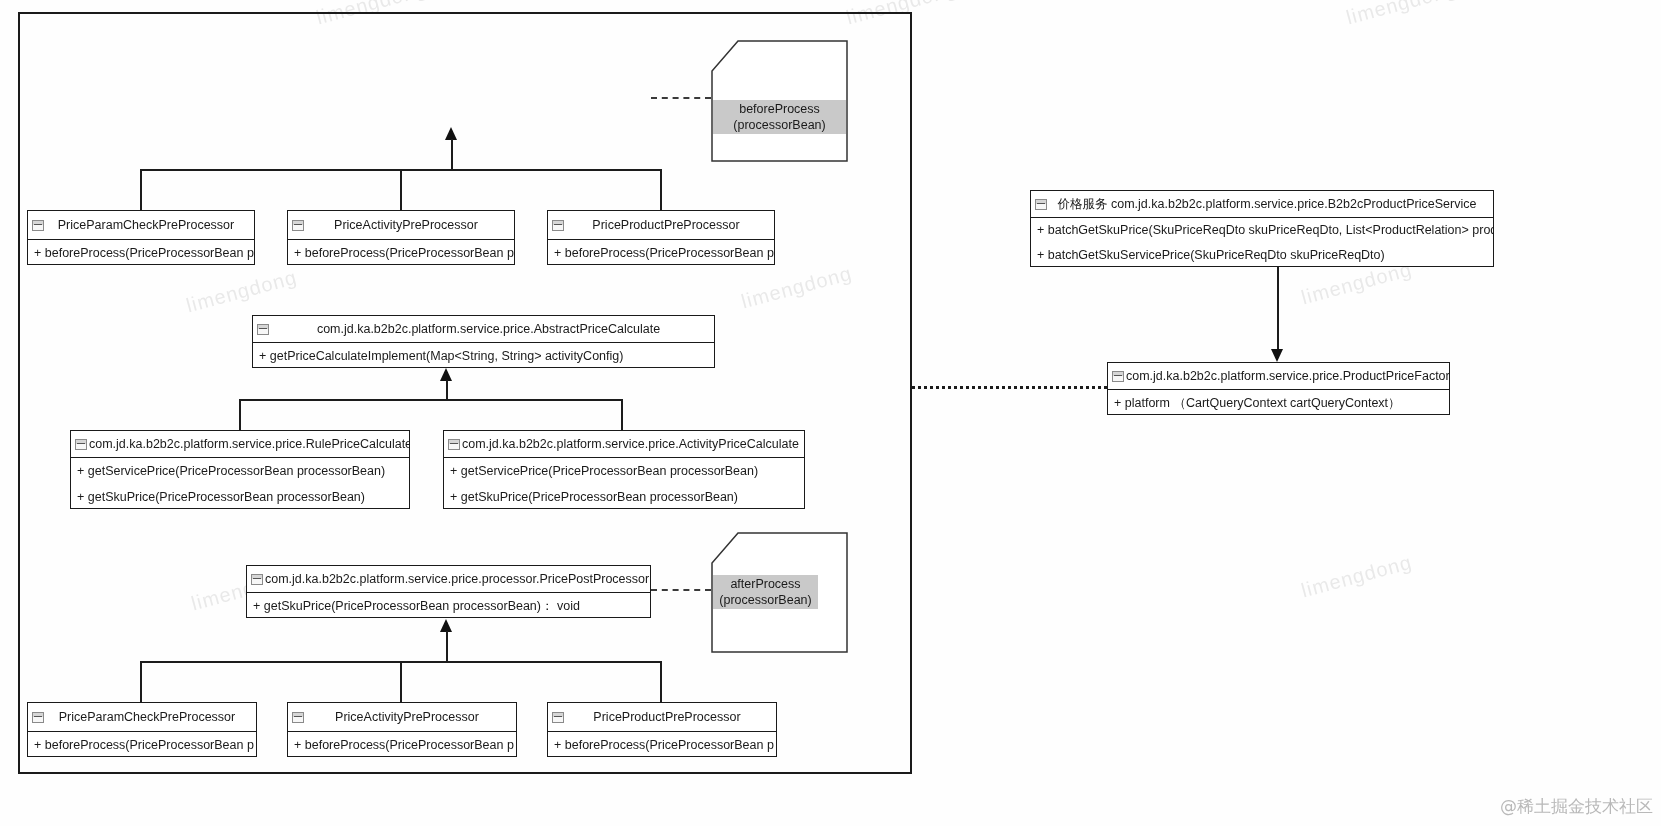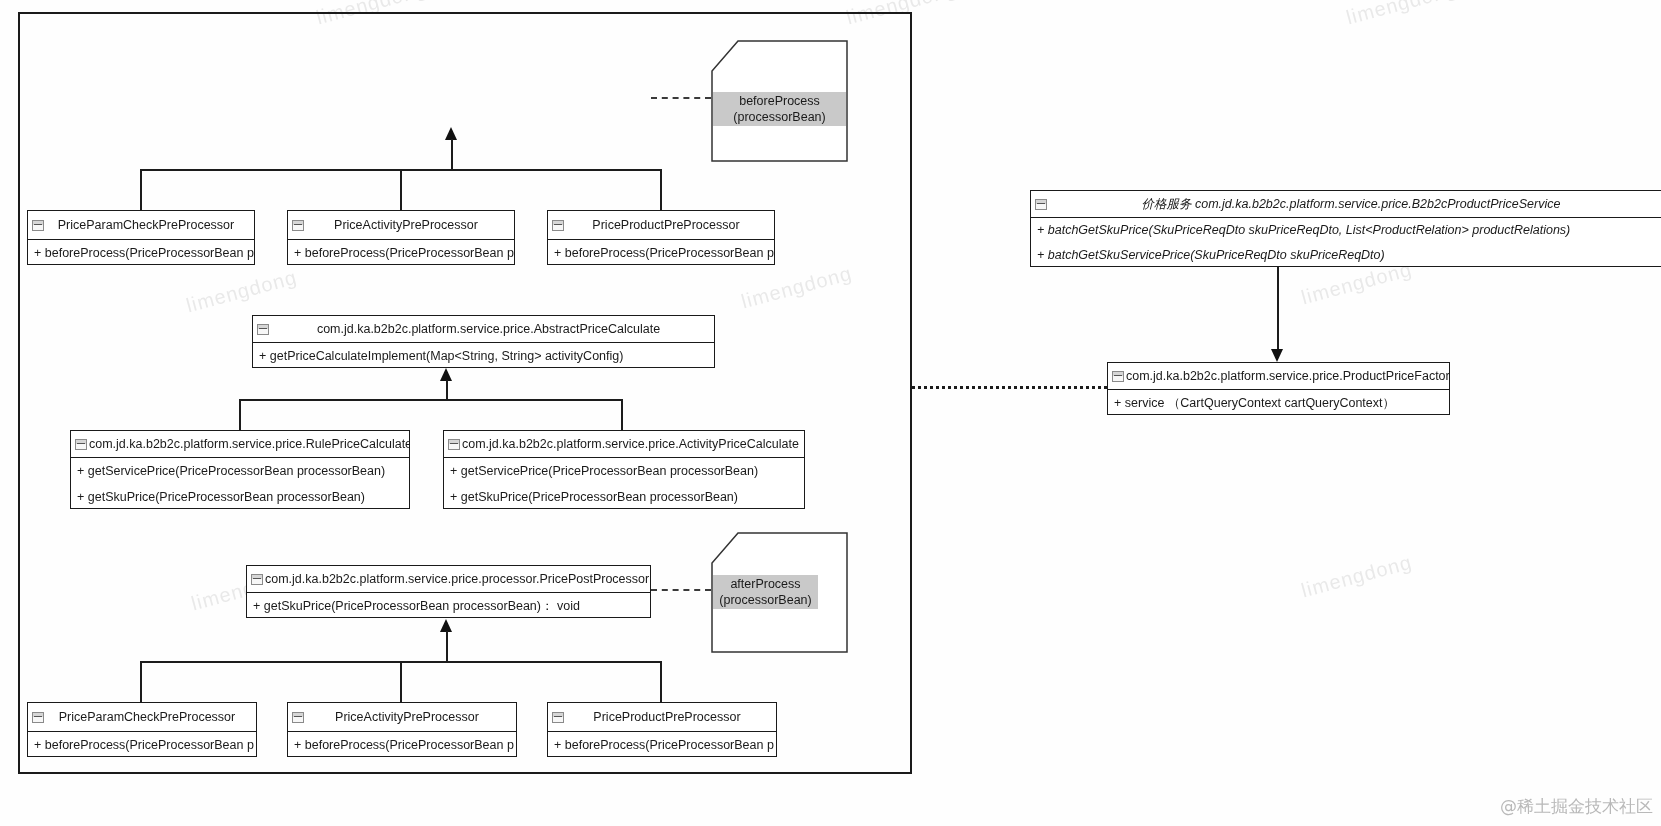--- a/index.html
+++ b/index.html
@@ -54,21 +54,21 @@
   <div class="wm" style="left:725px;top:572px;">limengdong</div>
   <div class="wm" style="left:1300px;top:565px;">limengdong</div>
 
   <div class="outer" style="left:18px;top:12px;width:890px;height:758px;"></div>
 
 
   <div class="note" style="left:711px;top:40px;width:137px;height:122px;">
     <svg width="137" height="122" viewBox="0 0 137 122">
       <polygon points="27,1 136,1 136,121 1,121 1,31" fill="#ffffff" stroke="#333333" stroke-width="1.5"></polygon>
     </svg>
-    <div class="note-band" style="top:52px;">
+    <div class="note-band" style="top:60px;">
       <div>beforeProcess</div>
       <div>(processorBean)</div>
     </div>
   </div>
   <div class="dash" style="left:651px;top:97px;width:60px;"></div>
 
   <div class="arr-up" style="left:445px;top:127px;"></div>
   <div class="vl" style="left:451px;top:139px;height:31px;"></div>
   <div class="hl" style="left:140px;top:169px;width:522px;"></div>
   <div class="vl" style="left:140px;top:169px;height:42px;"></div>
@@ -189,41 +189,41 @@
   <div class="cls" style="left:547px;top:702px;width:230px;height:55px;">
     <div class="cls-title tall center">
       <span class="mini"></span>
       <span class="t">PriceProductPreProcessor</span>
     </div>
     <div class="cls-methods">
       <div class="m">+ beforeProcess(PriceProcessorBean p</div>
     </div>
   </div>
 
-  <div class="cls" style="left:1030px;top:190px;width:632px;height:77px;font-style:italic;">
+  <div class="cls" style="left:1030px;top:190px;width:464px;height:77px;">
     <div class="cls-title center">
       <span class="mini"></span>
       <span class="t">价格服务  com.jd.ka.b2b2c.platform.service.price.B2b2cProductPriceService</span>
     </div>
     <div class="cls-methods">
       <div class="m" style="line-height:25px;">+ batchGetSkuPrice(SkuPriceReqDto skuPriceReqDto, List&lt;ProductRelation&gt; productRelations)</div>
       <div class="m" style="line-height:25px;">+ batchGetSkuServicePrice(SkuPriceReqDto skuPriceReqDto)</div>
     </div>
   </div>
 
   <div class="vl" style="left:1277px;top:267px;height:84px;"></div>
   <div class="arr-down" style="left:1271px;top:349px;"></div>
 
   <div class="cls" style="left:1107px;top:362px;width:343px;height:53px;">
     <div class="cls-title">
       <span class="mini"></span>
       <span class="t">com.jd.ka.b2b2c.platform.service.price.ProductPriceFactory</span>
     </div>
     <div class="cls-methods">
-      <div class="m">+ service （CartQueryContext cartQueryContext）</div>
+      <div class="m">+ platform （CartQueryContext cartQueryContext）</div>
     </div>
   </div>
 
   <div class="dots" style="left:912px;top:386px;width:195px;"></div>
 
   <div class="credit">@稀土掘金技术社区</div>
 
 </div>
 
 </body></html>

